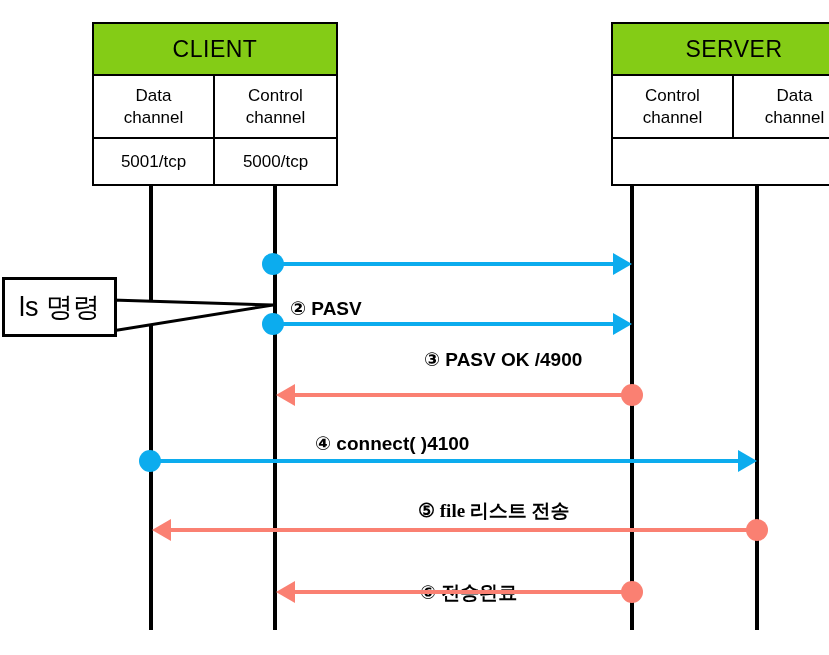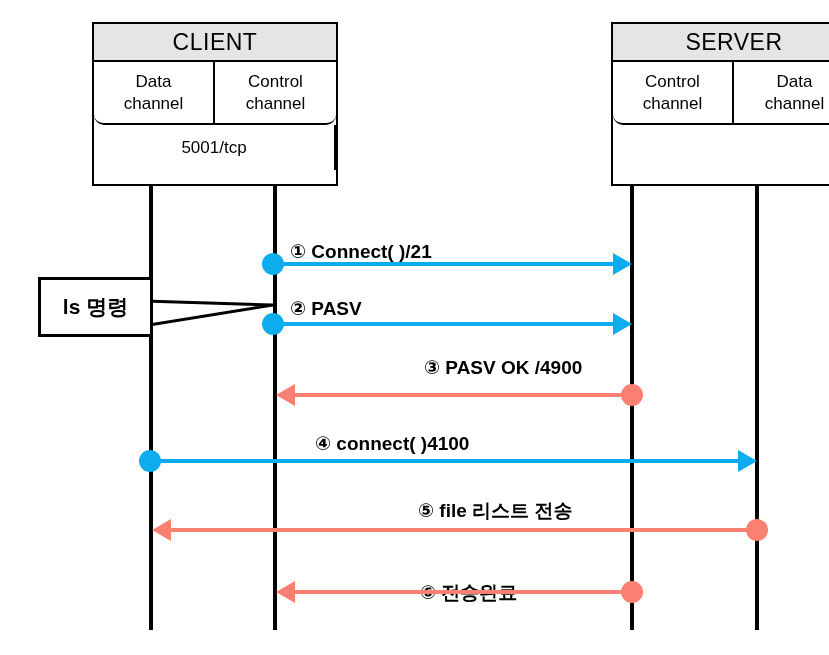--- a/index.html
+++ b/index.html
@@ -19,35 +19,34 @@
   }
 
   
   .node-box {
     position: absolute;
     border: 2px solid #000000;
     box-sizing: border-box;
     background: #ffffff;
   }
   .node-title {
-    height: 38px;
-    background: #e5e5e5;
+    height: 52px;
+    background: #84cc16;
     border-bottom: 2px solid #000000;
     display: flex;
     align-items: center;
     justify-content: center;
     font-size: 23px;
     color: #000000;
     letter-spacing: .5px;
     box-sizing: border-box;
   }
   .node-row {
     display: flex;
     box-sizing: border-box;
-    border-radius: 10px;
   }
   .node-row.channels { height: 63px; border-bottom: 2px solid #000000; }
   .node-row.ports    { height: 45px; }
   .node-cell {
     flex: 1 1 50%;
     display: flex;
     align-items: center;
     justify-content: center;
     text-align: center;
     font-size: 17px;
@@ -101,24 +100,23 @@
 
   
   .callout-box {
     position: absolute;
     border: 3px solid #000000;
     background: #ffffff;
     box-sizing: border-box;
     display: flex;
     align-items: center;
     justify-content: center;
-    font-size: 21px;
-    font-weight: bold;
-    color: #000000;
-    margin-left: 36px;
+    font-size: 27px;
+    font-weight: normal;
+    color: #000000;
   }
   .callout-tail {
     position: absolute;
     left: 0; top: 0;
     width: 829px;
     height: 655px;
     pointer-events: none;
   }
 </style>
 </head>
@@ -137,20 +135,21 @@
       </div>
       <div class="node-cell">
         <span>
           <span>Control</span><br>
           <span>channel</span>
         </span>
       </div>
     </div>
     <div class="node-row ports">
       <div class="node-cell divider">5001/tcp</div>
+      <div class="node-cell">5000/tcp</div>
     </div>
   </div>
 
   <div class="node-box" style="left:572px; top:22px; width:246px; height:164px;margin-left:39px;">
     <div class="node-title">SERVER</div>
     <div class="node-row channels">
       <div class="node-cell divider">
         <span>
           <span>Control</span><br>
           <span>channel</span>
@@ -170,41 +169,40 @@
   <div class="lifeline" style="left:630px; top:186px; height:444px;"></div>
   <div class="lifeline" style="left:755px; top:186px; height:444px;"></div>
 
   <svg class="callout-tail" viewBox="0 0 829 655">
     <polygon points="112,300 273,305 112,331" fill="#ffffff" stroke="#000000" stroke-width="3"></polygon>
   </svg>
   <div class="callout-box" style="left:2px; top:277px; width:115px; height:60px;">
     <span>ls 명령</span>
   </div>
 
-  <div class="msg-label" style="left:290px; top:240px;">① Connect( )/21</div>
   <div class="msg-dot blue" style="left:262px; top:253px;"></div>
   <div class="msg-line blue" style="left:273px; top:262px; width:346px;"></div>
   <div class="msg-head blue right" style="left:613px; top:253px;"></div>
 
   <div class="msg-label" style="left:290px; top:297px;">② PASV</div>
   <div class="msg-dot blue" style="left:262px; top:313px;"></div>
   <div class="msg-line blue" style="left:273px; top:322px; width:346px;"></div>
   <div class="msg-head blue right" style="left:613px; top:313px;"></div>
 
-  <div class="msg-label" style="left:424px; top:356px;">③ PASV OK /4900</div>
+  <div class="msg-label" style="left:424px; top:348px;">③ PASV OK /4900</div>
   <div class="msg-dot red" style="left:621px; top:384px;"></div>
   <div class="msg-line red" style="left:295px; top:393px; width:333px;"></div>
   <div class="msg-head red left" style="left:276px; top:384px;"></div>
 
   <div class="msg-label" style="left:315px; top:432px;">④ connect( )4100</div>
   <div class="msg-dot blue" style="left:139px; top:450px;"></div>
   <div class="msg-line blue" style="left:150px; top:459px; width:594px;"></div>
   <div class="msg-head blue right" style="left:738px; top:450px;"></div>
 
-  <div class="msg-label" style="left:418px; top:498px;">⑤ file 리스트 전송</div>
+  <div class="msg-label" style="left:418px; top:498px;font-family:Liberation Serif, serif;">⑤ file 리스트 전송</div>
   <div class="msg-dot red" style="left:746px; top:519px;"></div>
   <div class="msg-line red" style="left:171px; top:528px; width:582px;"></div>
   <div class="msg-head red left" style="left:152px; top:519px;"></div>
 
   <div class="msg-label" style="left:420px; top:580px;">⑥ 전송완료</div>
   <div class="msg-dot red" style="left:621px; top:581px;"></div>
   <div class="msg-line red" style="left:295px; top:590px; width:333px;"></div>
   <div class="msg-head red left" style="left:276px; top:581px;"></div>
 
 </div>

